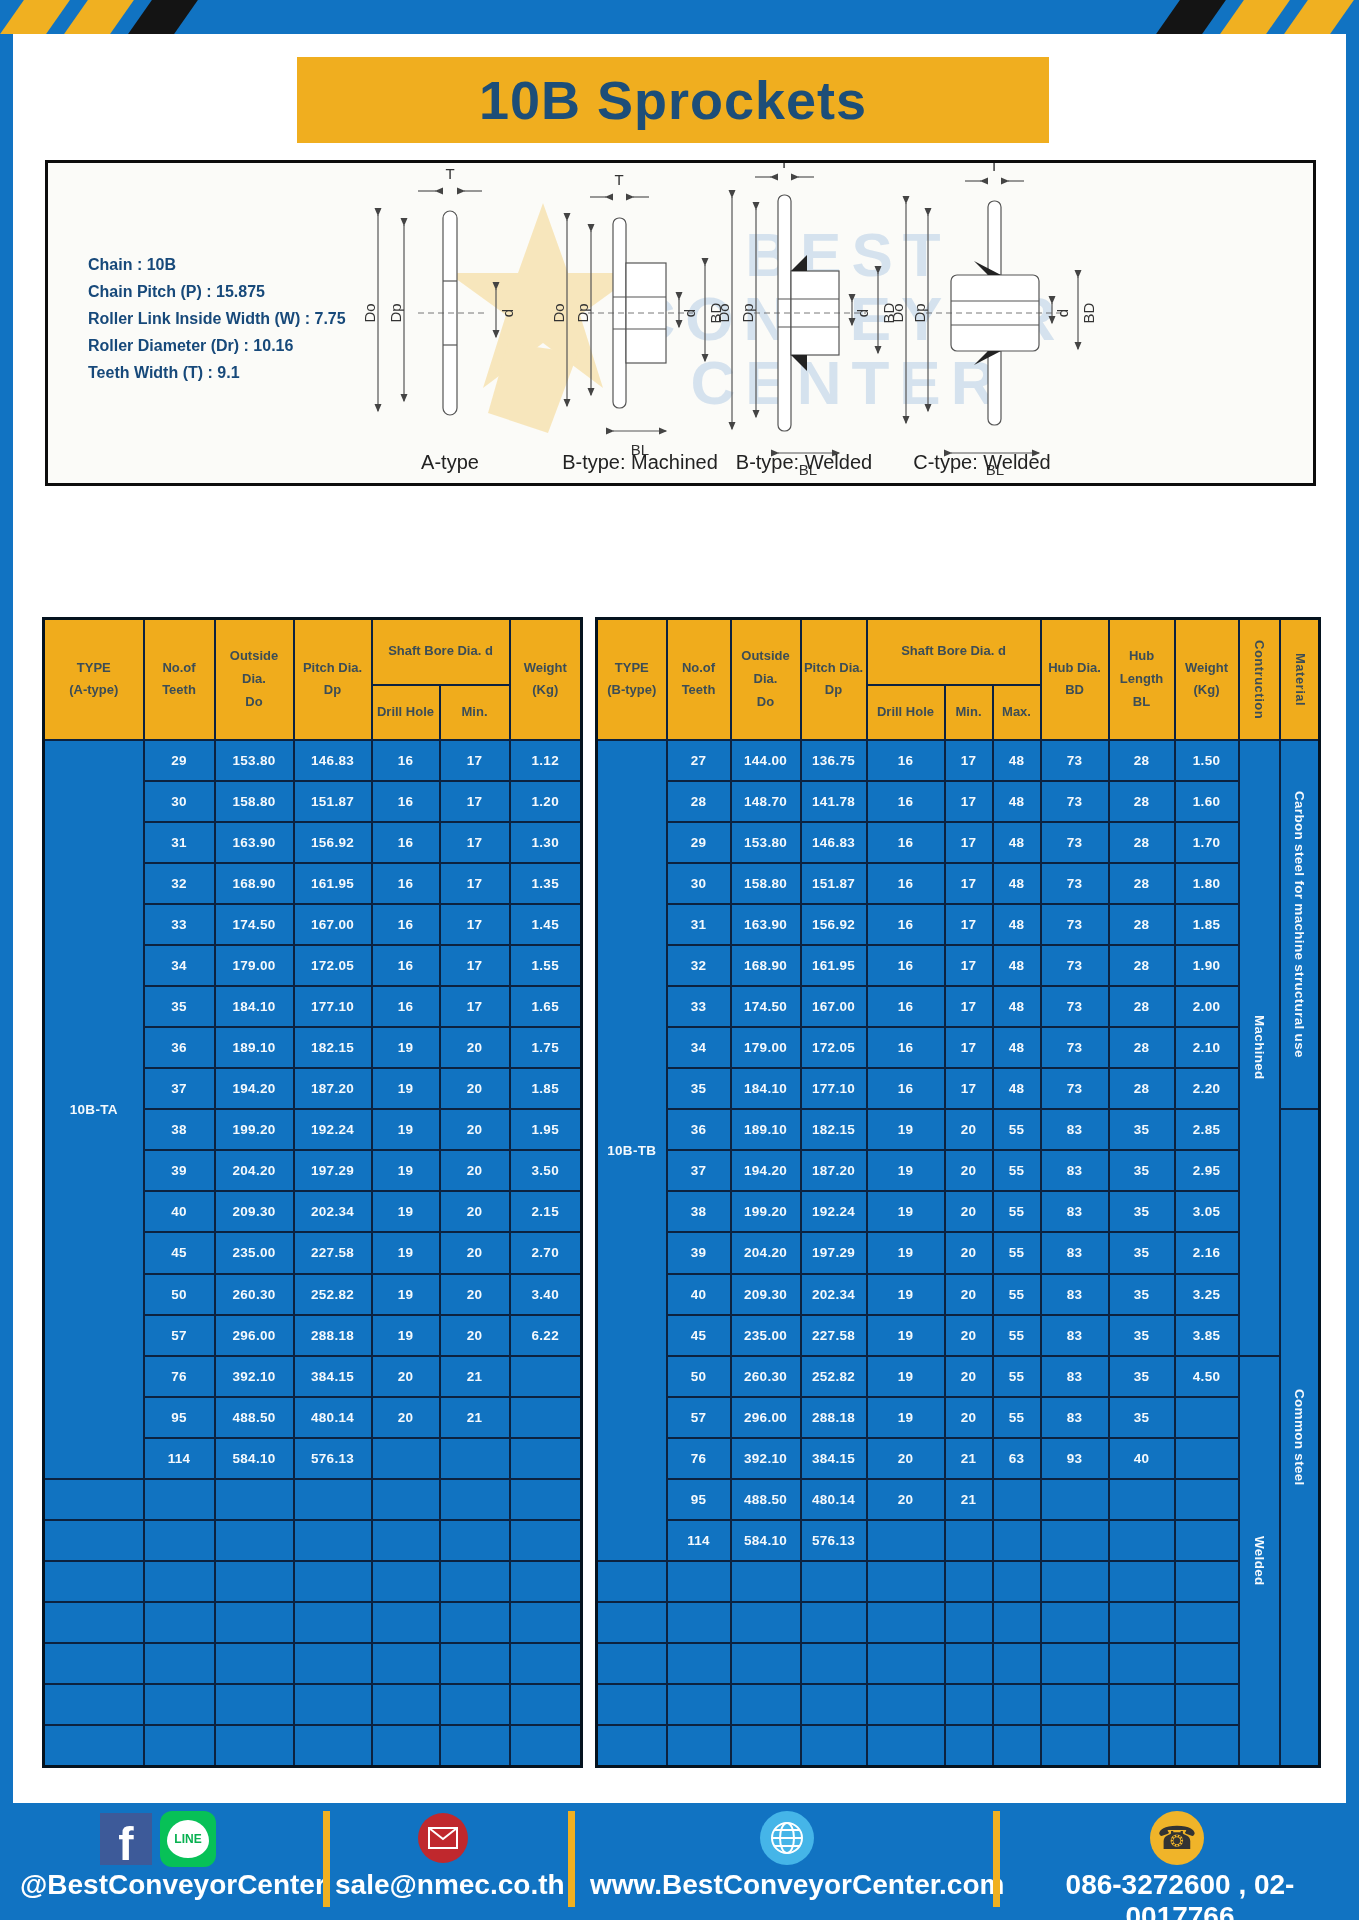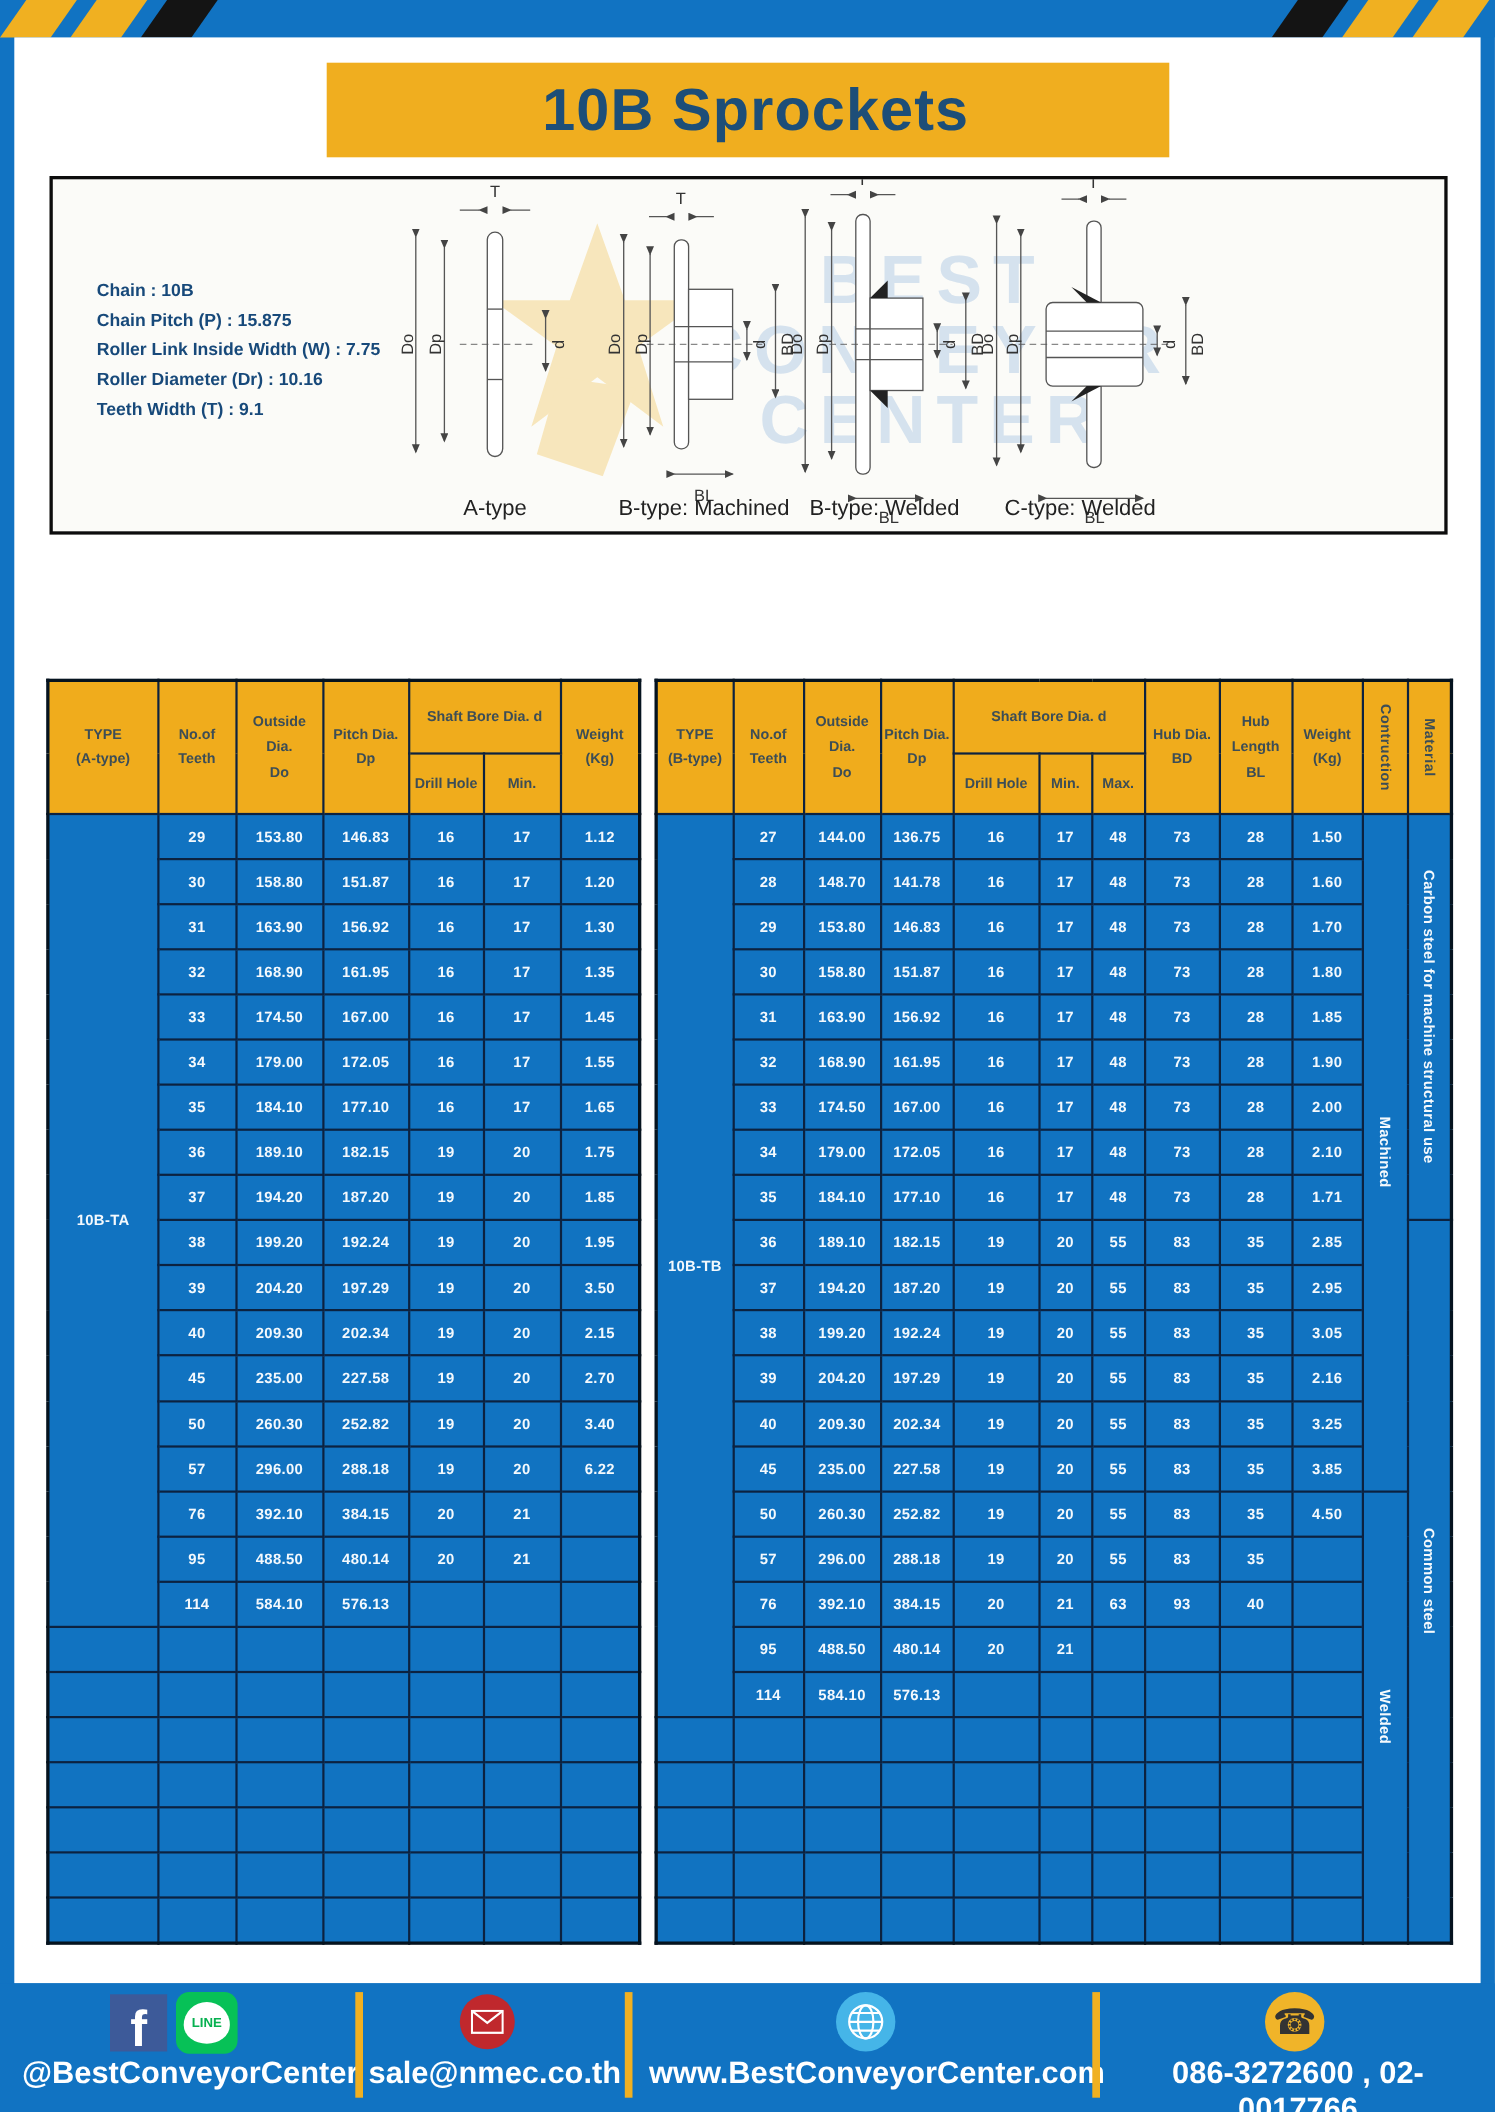--- a/index.html
+++ b/index.html
@@ -6,21 +6,21 @@
   .page{position:relative;width:1359px;height:1920px;background:#1173c2;overflow:hidden;
         font-family:"Liberation Sans",sans-serif;}
   .content{position:absolute;left:13px;top:34px;width:1333px;height:1769px;background:#ffffff;}
   
   .topbar{position:absolute;left:0;top:0;width:1359px;height:34px;background:#1173c2;overflow:hidden;}
   .stripe{position:absolute;top:-6px;height:46px;width:46px;transform:skewX(-35deg);}
   .stripe.y{background:#f0b021;}
   .stripe.k{background:#141414;}
   
   .titlebox{position:absolute;left:297px;top:57px;width:752px;height:86px;background:#f0ae1f;
-            display:flex;align-items:center;justify-content:center;padding-left:14px;}
+            display:flex;align-items:center;justify-content:center;}
   .titlebox .t{font-size:54px;font-weight:bold;color:#1d4e78;letter-spacing:1px;}
   
   .diagbox{position:absolute;left:45px;top:160px;width:1271px;height:326px;background:#fbfbf8;
            border:3px solid #0d0d0d;box-sizing:border-box;}
   .specs{position:absolute;left:40px;top:88px;color:#17497a;font-weight:bold;font-size:16px;line-height:27px;}
   .watermark{position:absolute;left:520px;top:60px;width:560px;text-align:center;
              font-size:62px;font-weight:bold;letter-spacing:10px;line-height:64px;
              color:rgba(125,170,215,0.30);}
   .wm-shape{position:absolute;left:400px;top:40px;opacity:0.35;}
   .diagsvg{position:absolute;left:0;top:0;}
@@ -570,21 +570,21 @@
           </tr>
           <tr>
             <td>35</td>
             <td>184.10</td>
             <td>177.10</td>
             <td>16</td>
             <td>17</td>
             <td>48</td>
             <td>73</td>
             <td>28</td>
-            <td>1.71</td>
+            <td>2.20</td>
           </tr>
           <tr>
             <td>36</td>
             <td>189.10</td>
             <td>182.15</td>
             <td>19</td>
             <td>20</td>
             <td>55</td>
             <td>83</td>
             <td>35</td>

